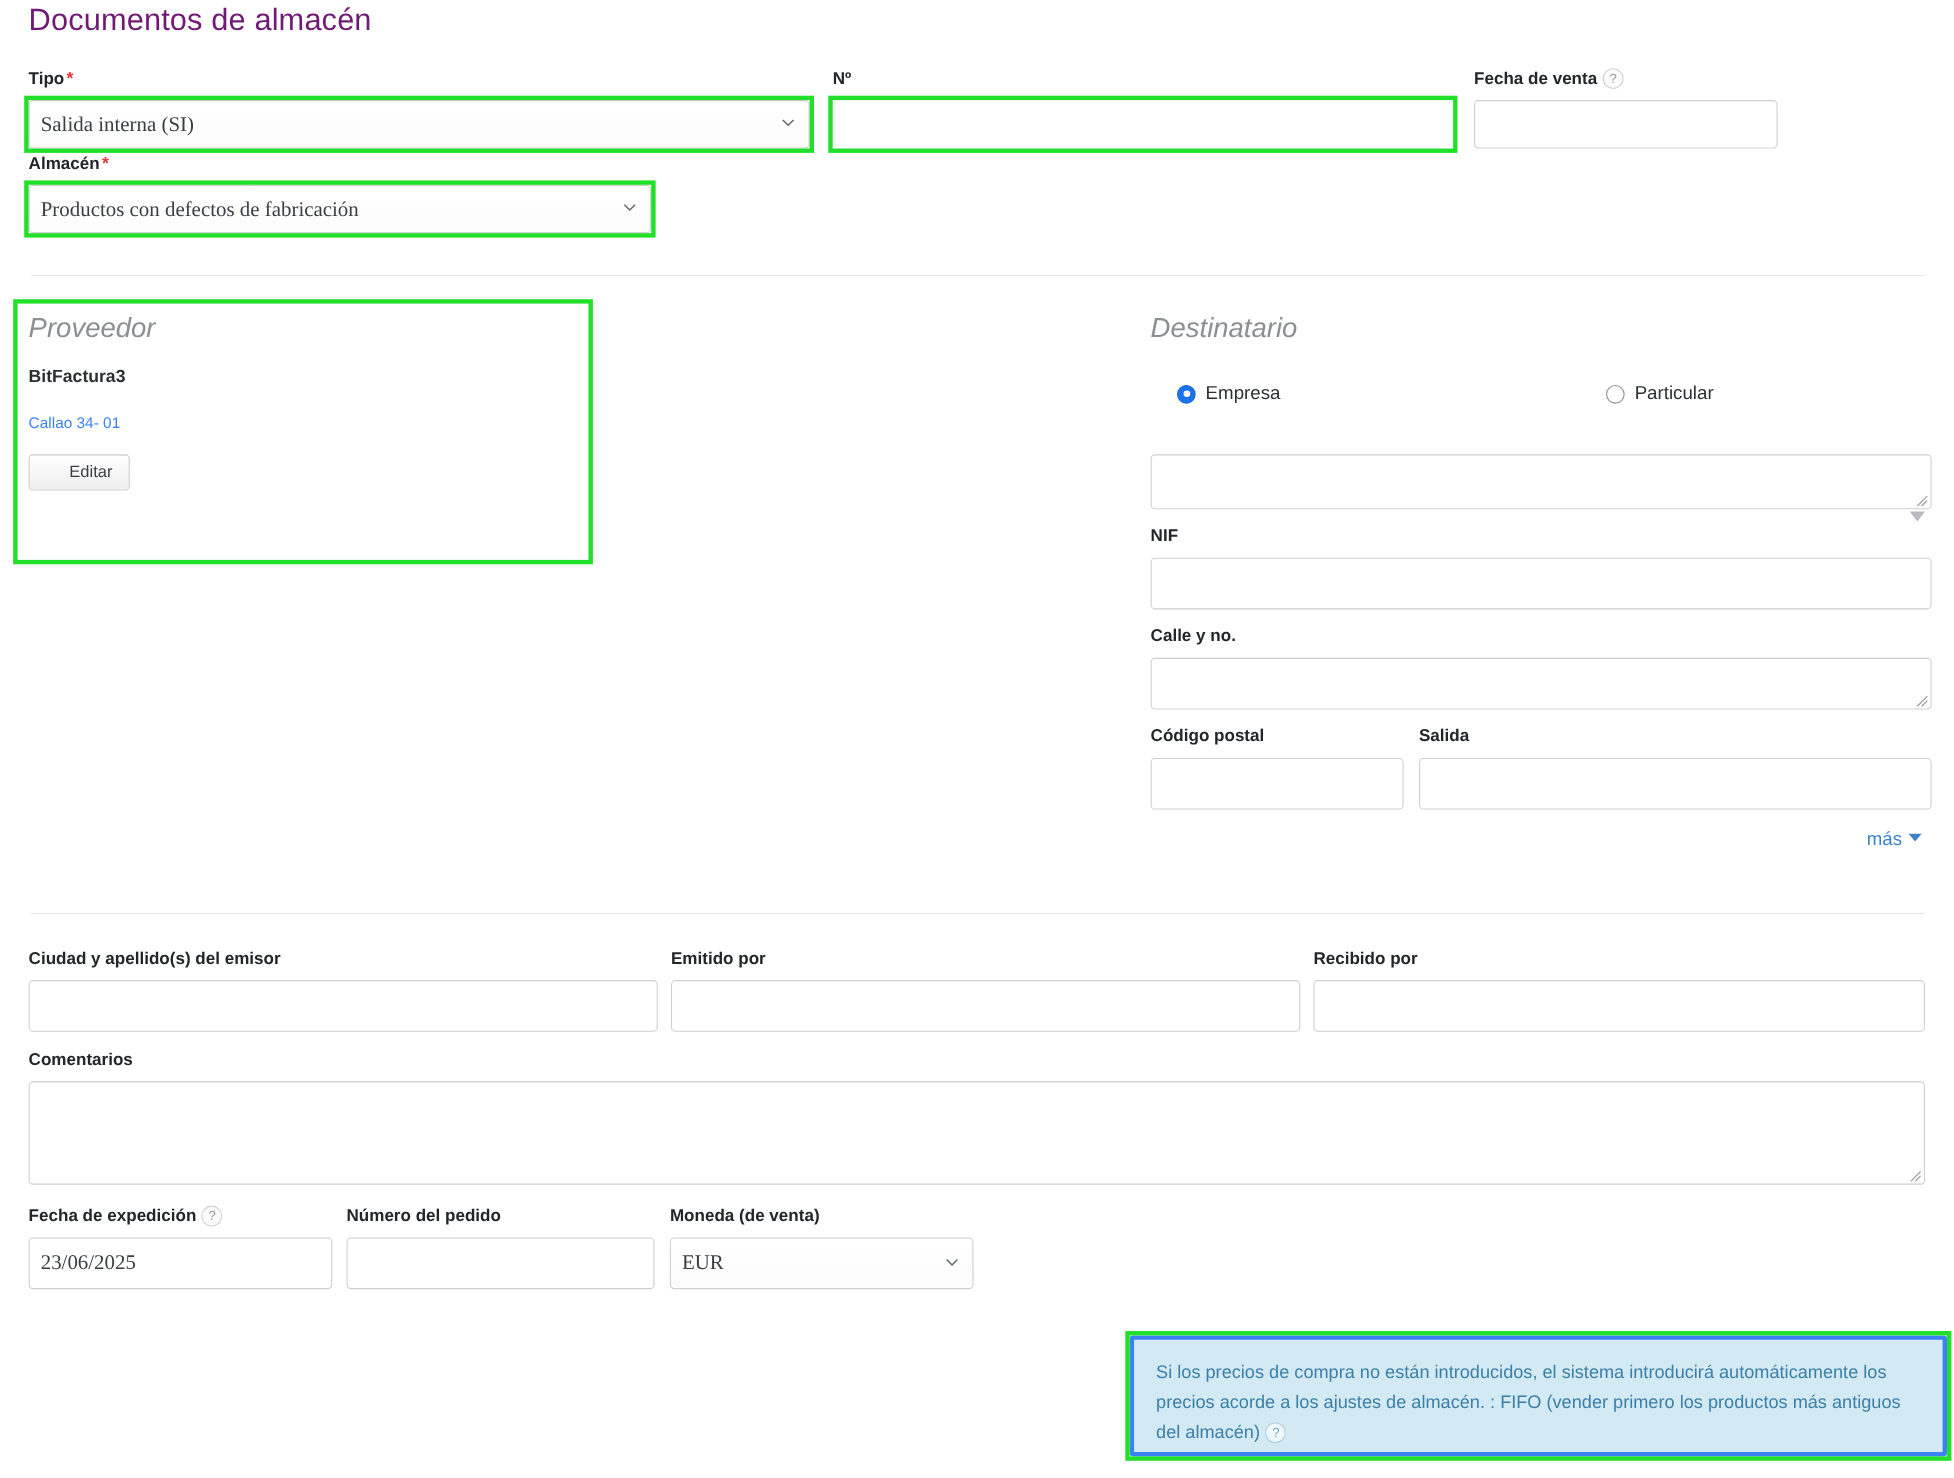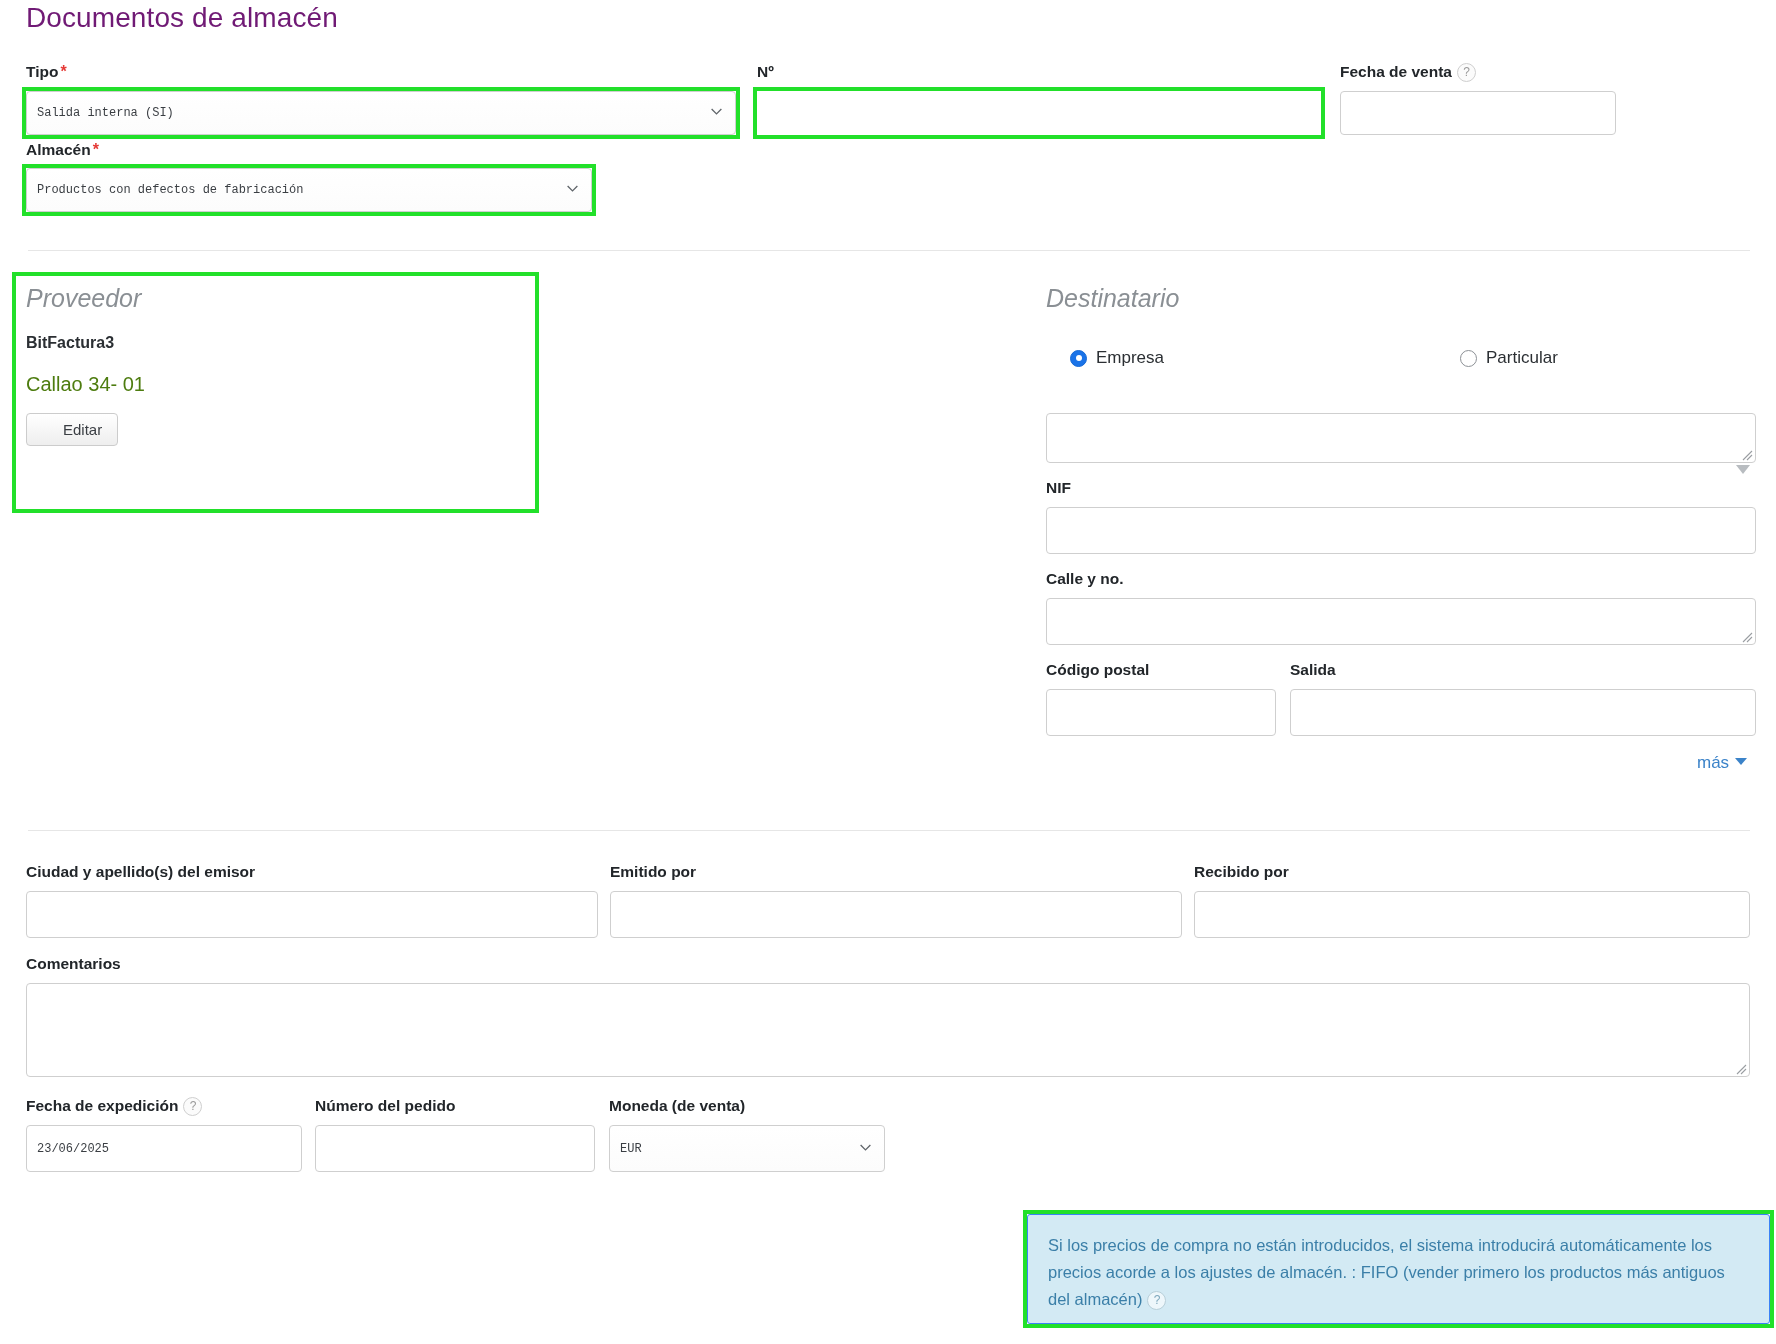--- a/index.html
+++ b/index.html
@@ -51,22 +51,22 @@
     font-size: 12px;
     font-weight: normal;
     line-height: 17px;
     text-align: center;
     vertical-align: 1px;
     margin-left: 5px;
   }
 
   
   .inp, .sel, .ta {
-    font-family: Liberation Mono, monospace;
-    font-size: 12px;
+    font-family: Liberation Serif, serif;
+    font-size: 19px;
     color: #3a3e43;
     background: #ffffff;
     border: 1px solid #cfcfcf;
     border-radius: 4px;
     padding: 6px 10px;
     outline: none;
     width: 100%;
     height: 100%;
     display: block;
   }
@@ -107,21 +107,21 @@
 
   
   .party-title {
     font-size: 25px;
     font-style: italic;
     font-weight: 400;
     color: #8a8f94;
     line-height: 30px;
   }
   .party-name { font-size: 16px; font-weight: bold; color: #2b2f33; line-height: 20px; }
-  .party-line { font-size: 20px; color: #4d7c0f; line-height: 20px; }
+  .party-line { font-size: 14px; color: #3b82f6; line-height: 20px; }
 
   .btn-edit {
     font-family: "Liberation Sans", sans-serif;
     font-size: 15px;
     color: #3a3e43;
     background: linear-gradient(#ffffff, #eeeeee);
     border: 1px solid #cccccc;
     border-radius: 4px;
     padding: 7px 15px;
     cursor: pointer;
@@ -186,21 +186,21 @@
     border-right: 6px solid transparent;
     border-top: 7px solid #3b83c9;
     margin-left: 6px;
     vertical-align: 3px;
   }
 
   
   .info-box {
     position: absolute;
     background: #d3eaf4;
-    border: 1px solid #3b82f6;
+    border: 4px solid #3b82f6;
     border-radius: 3px;
     padding: 17px 20px 17px 20px;
   }
   .info-text {
     font-size: 16.5px;
     color: #3b7fa8;
     line-height: 27px;
   }
   .info-text .help-icon {
     border-color: #b8cfd9;

